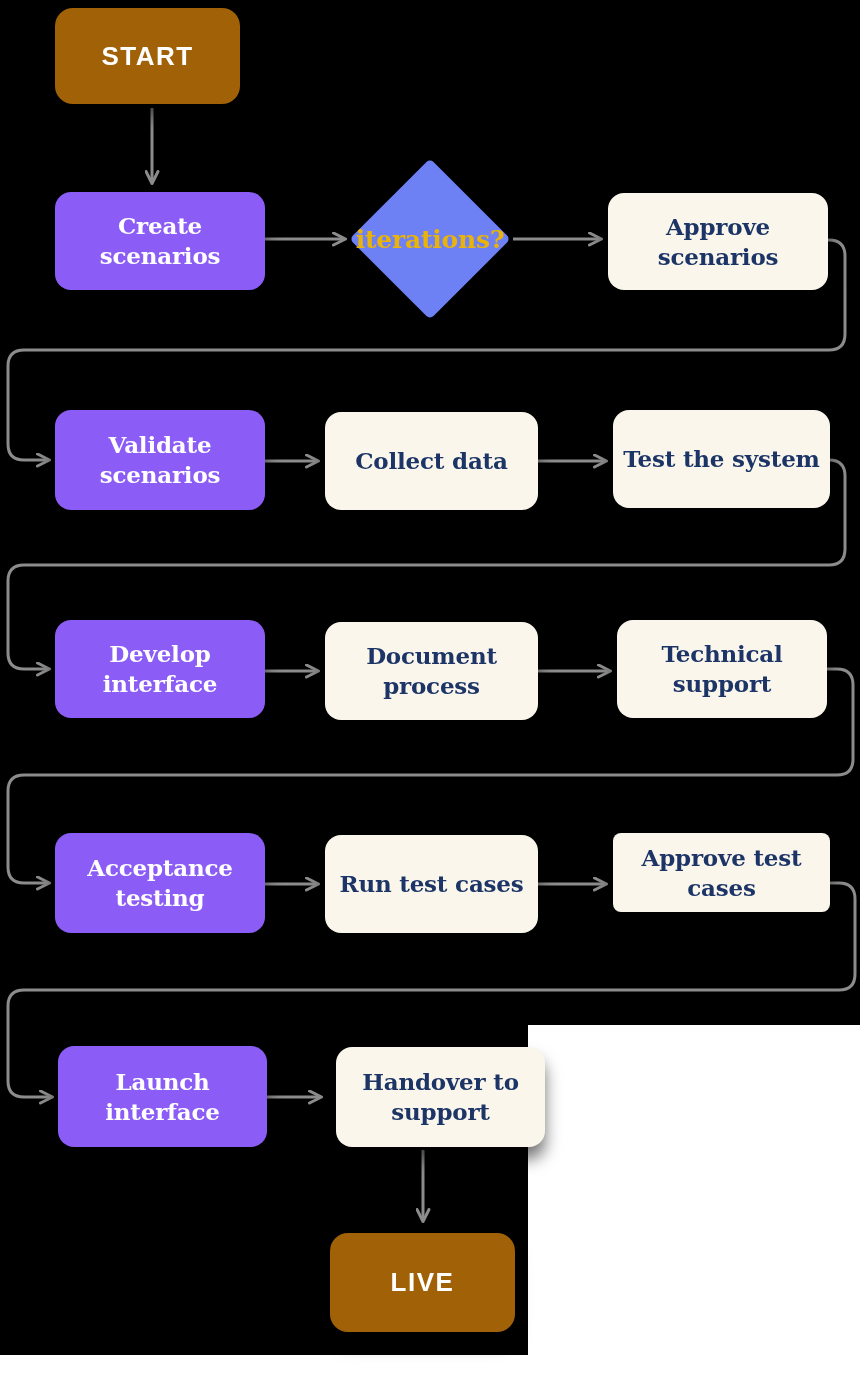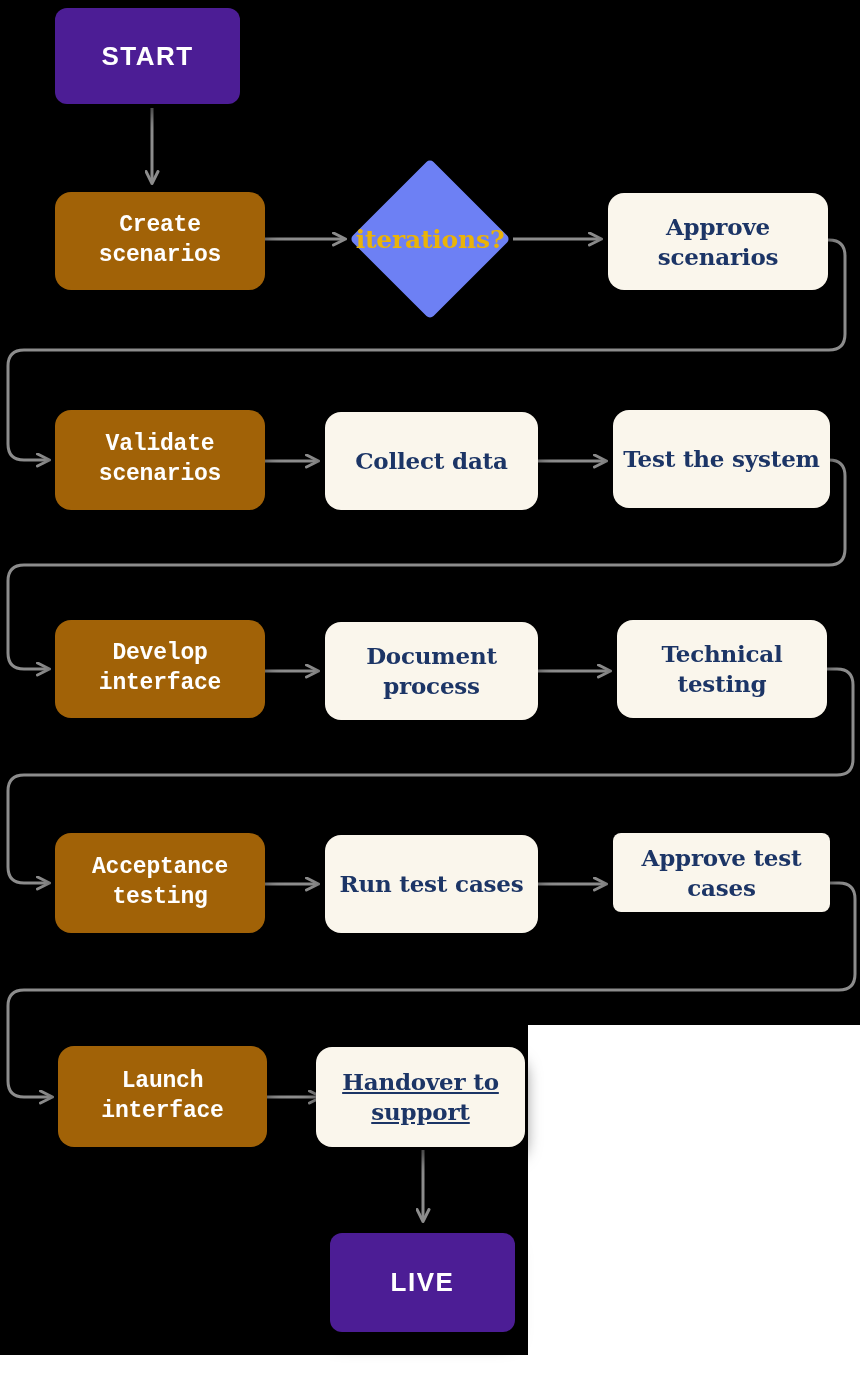--- a/index.html
+++ b/index.html
@@ -11,44 +11,44 @@
   .white-patch-right  { position:absolute; left:528px; top:1025px; width:332px; height:355px; background:#ffffff; z-index:0; }
   .white-strip-bottom { position:absolute; left:0; top:1355px; width:860px; height:25px; background:#ffffff; z-index:0; }
 
   svg.connectors { position:absolute; left:0; top:0; z-index:1; }
 
   .node {
     position:absolute; display:flex; align-items:center; justify-content:center;
     text-align:center; font-weight:700; border-radius:16px; z-index:2;
     box-shadow:0 12px 16px rgba(0,0,0,.55);
   }
-  .dark  { background:#a16207; color:#ffffff;font-family:Liberation Mono, monospace; }
+  .dark  { background:#8b5cf6; color:#ffffff; }
   .light { background:#faf6ec; color:#1c3566; }
   .terminal {
-    background:#4c1d95; color:#ffffff; border-radius:12px;
+    background:#a16207; color:#ffffff; border-radius:18px;
     font-family:"Liberation Sans", sans-serif; font-size:26px; letter-spacing:1.5px;
   }
   .process { font-size:23px; line-height:1.3; letter-spacing:-0.2px; padding:0 10px; }
   .one-line span { white-space:nowrap; }
 
   
   .n-start     { left:55px;  top:8px;    width:185px; height:96px; }
   .n-create    { left:55px;  top:192px;  width:190px; height:98px; }
   .n-approve   { left:608px; top:193px;  width:200px; height:97px; }
   .n-validate  { left:55px;  top:410px;  width:190px; height:100px; }
   .n-collect   { left:325px; top:412px;  width:193px; height:98px; }
   .n-testsys   { left:613px; top:410px;  width:197px; height:98px; }
   .n-develop   { left:55px;  top:620px;  width:190px; height:98px; }
   .n-document  { left:325px; top:622px;  width:193px; height:98px; }
   .n-technical { left:617px; top:620px;  width:190px; height:98px; }
   .n-accept    { left:55px;  top:833px;  width:190px; height:100px; }
   .n-run       { left:325px; top:835px;  width:193px; height:98px; }
   .n-apprtest  { left:613px; top:833px;  width:197px; height:79px;border-radius:8px; }
   .n-launch    { left:58px;  top:1046px; width:189px; height:101px; }
-  .n-handover  { left:316px; top:1047px; width:189px; height:100px;text-decoration:underline; }
+  .n-handover  { left:336px; top:1047px; width:189px; height:100px; }
   .n-live      { left:330px; top:1233px; width:185px; height:99px; }
 
   
   .diamond-wrap { position:absolute; left:350px; top:159px; width:160px; height:160px; z-index:2; }
   .diamond-shape {
     position:absolute; left:50%; top:50%; width:114px; height:114px;
     transform:translate(-50%,-50%) rotate(45deg);
     background:#6d80f4; border-radius:5px;
   }
   .diamond-label {
@@ -120,21 +120,21 @@
 
   <div class="node dark process n-develop">
     <span>Develop interface</span>
   </div>
 
   <div class="node light process n-document">
     <span>Document process</span>
   </div>
 
   <div class="node light process n-technical">
-    <span>Technical testing</span>
+    <span>Technical support</span>
   </div>
 
   <div class="node dark process n-accept">
     <span>Acceptance testing</span>
   </div>
 
   <div class="node light process one-line n-run">
     <span>Run test cases</span>
   </div>
 

